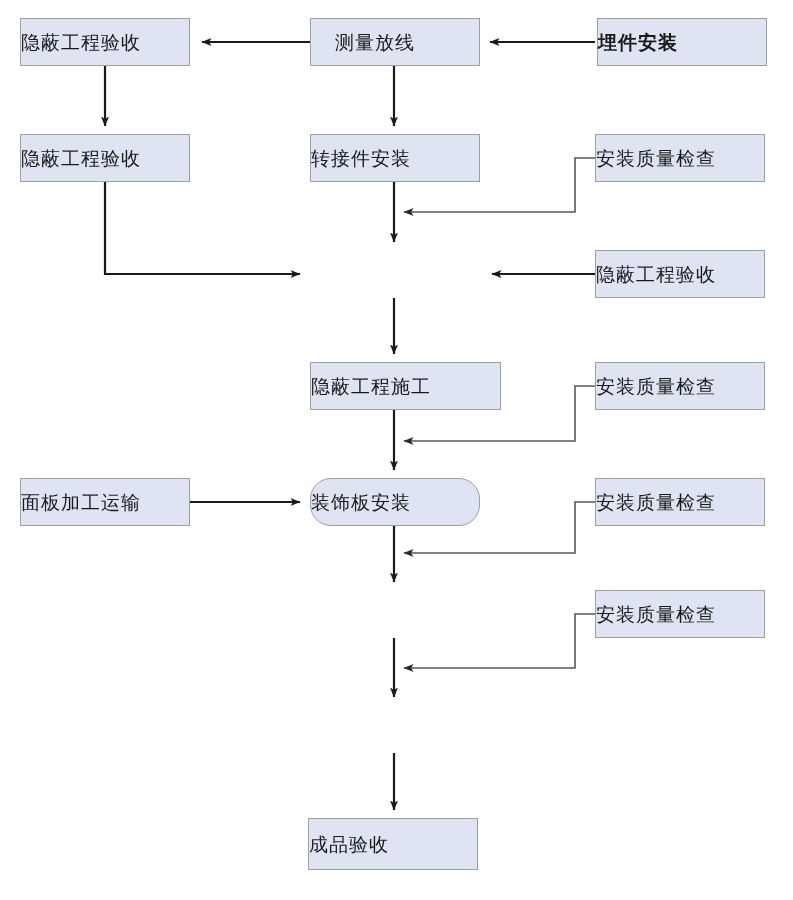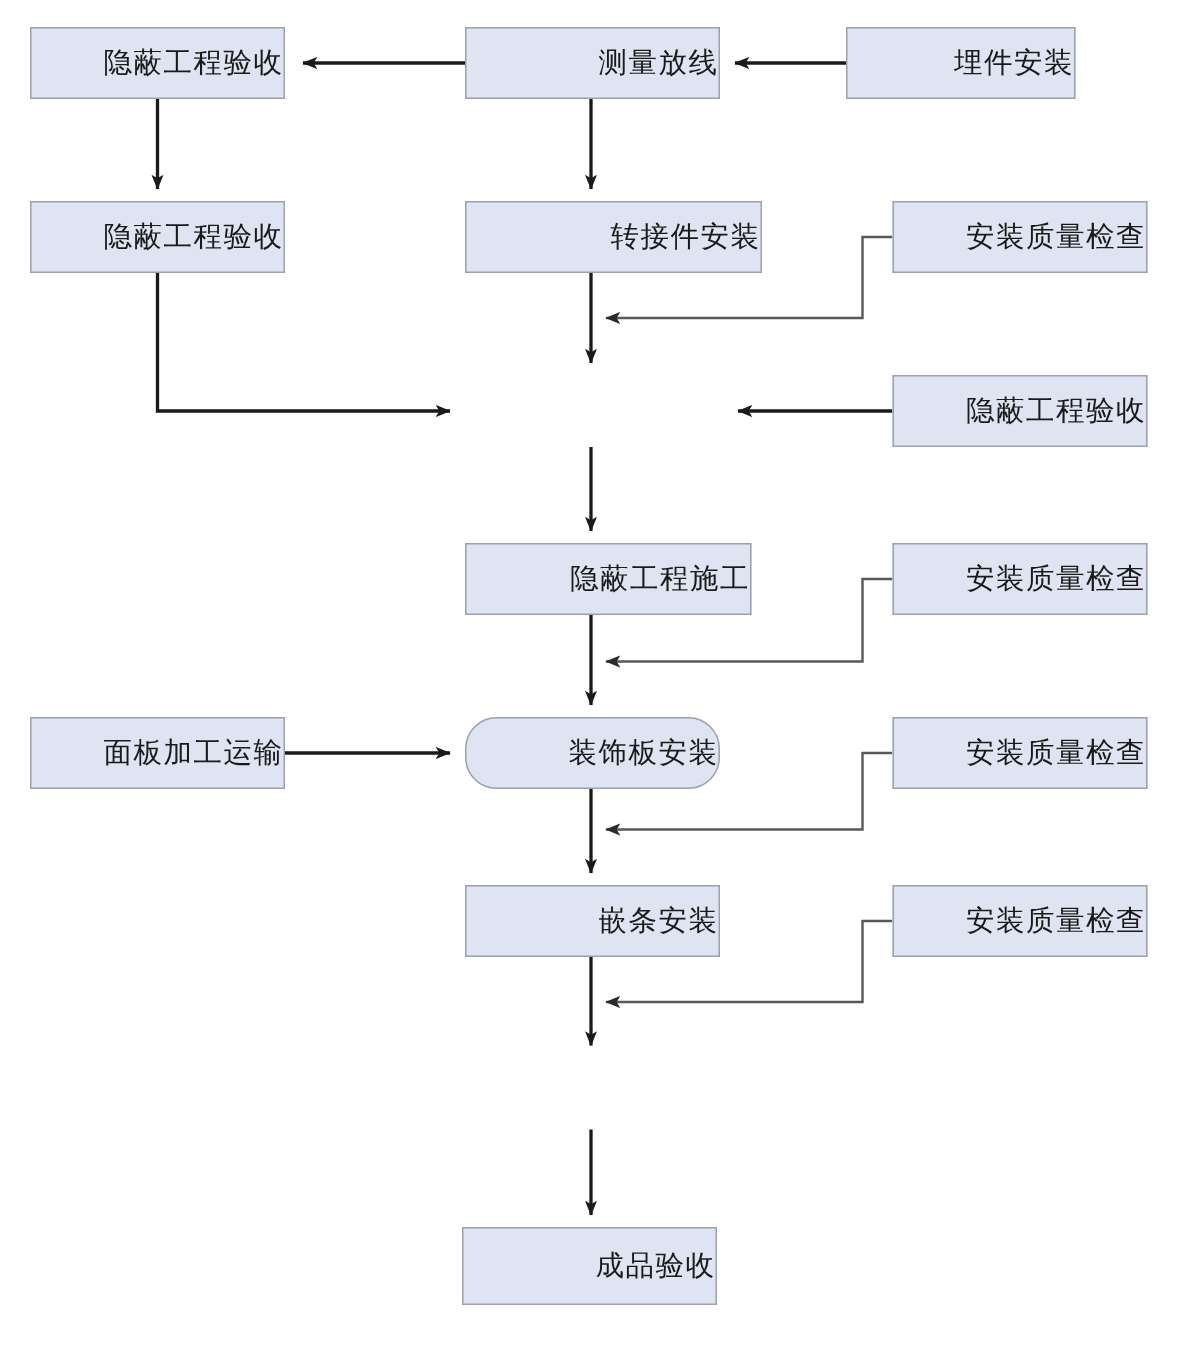--- a/index.html
+++ b/index.html
@@ -24,21 +24,21 @@
     width: 793px;
     height: 900px;
   }
   .node {
     position: absolute;
     box-sizing: border-box;
     background: #dee4f1;
     border: 1px solid #9aa0ac;
     display: flex;
     align-items: center;
-    justify-content: flex-end;
+    justify-content: flex-start;
     color: #1a1a1a;
     font-size: 19px;
     line-height: 1;
     letter-spacing: 1px;
     white-space: nowrap;
     z-index: 2;
   }
   .node-label {
     pointer-events: none;
   }
@@ -97,29 +97,29 @@
   </svg>
 
   <div class="node" style="left:20px; top:18px; width:170px; height:48px;">
     <span class="node-label">隐蔽工程验收</span>
   </div>
 
   <div class="node" style="left:310px; top:18px; width:170px; height:48px;padding-left:24px;">
     <span class="node-label">测量放线</span>
   </div>
 
-  <div class="node" style="left:564px; top:18px; width:153px; height:48px;">
+  <div class="node" style="left:597px; top:18px; width:170px; height:48px;font-weight:bold;">
     <span class="node-label">埋件安装</span>
   </div>
 
   <div class="node" style="left:20px; top:134px; width:170px; height:48px;">
     <span class="node-label">隐蔽工程验收</span>
   </div>
 
-  <div class="node" style="left:310px; top:134px; width:198px; height:48px;">
+  <div class="node" style="left:310px; top:134px; width:170px; height:48px;">
     <span class="node-label">转接件安装</span>
   </div>
 
   <div class="node" style="left:595px; top:134px; width:170px; height:48px;">
     <span class="node-label">安装质量检查</span>
   </div>
 
 
   <div class="node" style="left:595px; top:250px; width:170px; height:48px;">
     <span class="node-label">隐蔽工程验收</span>
@@ -138,23 +138,20 @@
   </div>
 
   <div class="node" style="left:310px; top:478px; width:170px; height:48px;border-radius:21px;">
     <span class="node-label">装饰板安装</span>
   </div>
 
   <div class="node" style="left:595px; top:478px; width:170px; height:48px;">
     <span class="node-label">安装质量检查</span>
   </div>
 
-  <div class="node" style="left:310px; top:590px; width:170px; height:48px;">
-    <span class="node-label">嵌条安装</span>
-  </div>
 
   <div class="node" style="left:595px; top:590px; width:170px; height:48px;">
     <span class="node-label">安装质量检查</span>
   </div>
 
 
   <div class="node" style="left:308px; top:818px; width:170px; height:52px;">
     <span class="node-label">成品验收</span>
   </div>
 

